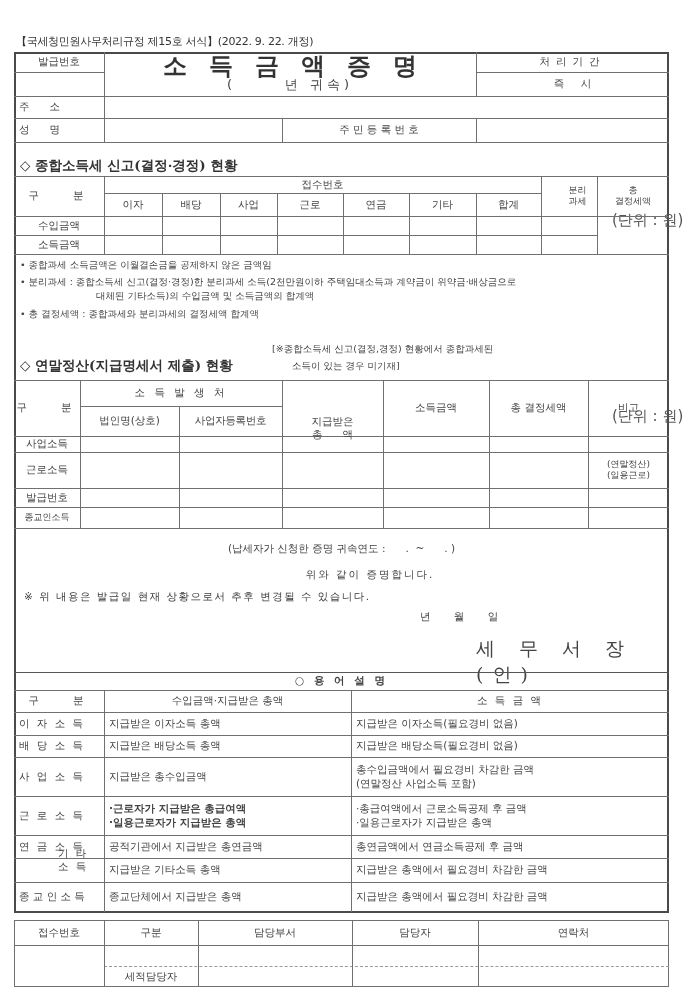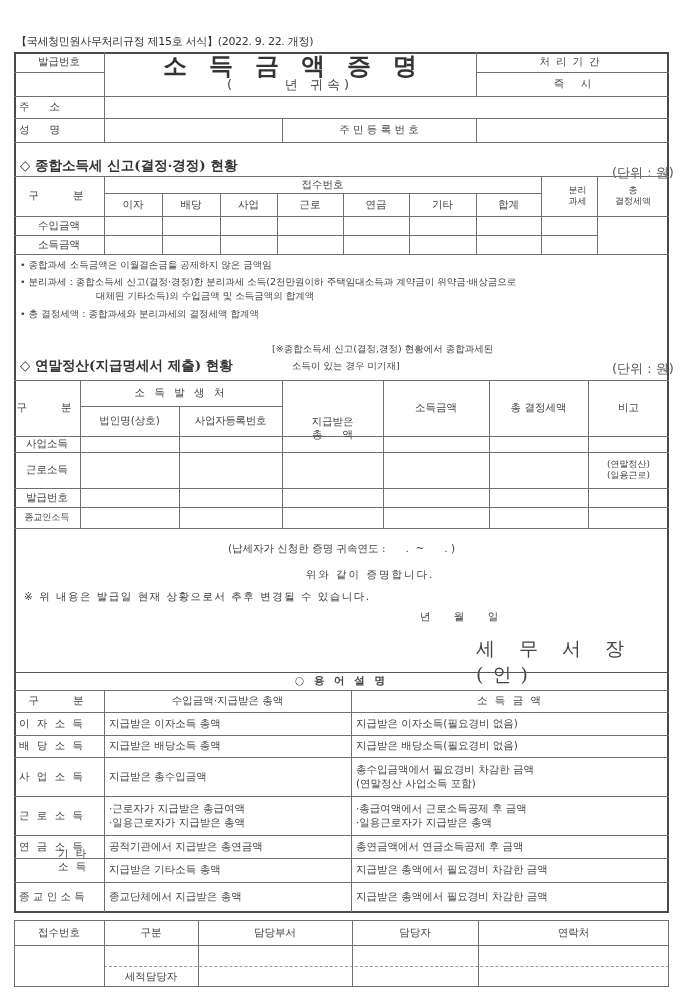--- a/index.html
+++ b/index.html
@@ -10,21 +10,21 @@
   .frame { position:absolute; border:2px solid #4a4a4a; box-sizing:border-box; }
   .h { position:absolute; height:0; border-top:1px solid #707070; }
   .v { position:absolute; width:0; border-left:1px solid #707070; }
   .cell { position:absolute; display:flex; align-items:center; justify-content:center;
           text-align:center; box-sizing:border-box; line-height:1.25; color:#444; }
   .left { justify-content:flex-start; padding-left:5px; text-align:left; }
   .spread { letter-spacing:6px; }
   .title { font-family:"DejaVu Serif", serif; font-size:24px; font-weight:bold; letter-spacing:22px; color:#333; }
   .sub { font-size:13px; letter-spacing:4px; }
   .sect { font-family:"DejaVu Serif", serif; font-weight:bold; font-size:13.5px; color:#333; }
-  .unit { font-size:13px; color:#555; }
+  .unit { font-size:15px; color:#555;margin-top:47px; }
   .note { font-size:9.5px; color:#444; line-height:1.35; }
   .small { font-size:9px; }
   .sign { font-family:"DejaVu Serif", serif; font-size:19px; letter-spacing:9px; color:#444; }
   .dashed { position:absolute; height:0; border-top:1px dashed #9a9a9a; }
 </style>
 </head>
 <body>
 
 <div class="abs caption">【국세청민원사무처리규정 제15호 서식】(2022. 9. 22. 개정)</div>
 
@@ -163,21 +163,21 @@
 <div class="cell left" style="left:14px;top:735px;width:90px;height:22px;letter-spacing:2px;">배 당 소 득</div>
 <div class="cell left" style="left:104px;top:735px;width:247px;height:22px;">지급받은 배당소득 총액</div>
 <div class="cell left" style="left:351px;top:735px;width:318px;height:22px;">지급받은 배당소득(필요경비 없음)</div>
 
 <div class="cell left" style="left:14px;top:757px;width:90px;height:39px;letter-spacing:2px;">사 업 소 득</div>
 <div class="cell left" style="left:104px;top:757px;width:247px;height:39px;">지급받은 총수입금액</div>
 <div class="cell left" style="left:351px;top:757px;width:318px;height:39px;white-space:pre;">총수입금액에서 필요경비 차감한 금액
 (연말정산 사업소득 포함)</div>
 
 <div class="cell left" style="left:14px;top:796px;width:90px;height:39px;letter-spacing:2px;">근 로 소 득</div>
-<div class="cell left" style="left:104px;top:796px;width:247px;height:39px;white-space:pre;">·근로자가 지급받은 총급여액
+<div class="cell left" style="left:104px;top:796px;width:247px;height:39px;white-space:pre;font-weight:bold;">·근로자가 지급받은 총급여액
 ·일용근로자가 지급받은 총액</div>
 <div class="cell left" style="left:351px;top:796px;width:318px;height:39px;white-space:pre;">·총급여액에서 근로소득공제 후 금액
 ·일용근로자가 지급받은 총액</div>
 
 <div class="cell left" style="left:14px;top:835px;width:90px;height:23px;letter-spacing:2px;">연 금 소 득</div>
 <div class="cell left" style="left:104px;top:835px;width:247px;height:23px;">공적기관에서 지급받은 총연금액</div>
 <div class="cell left" style="left:351px;top:835px;width:318px;height:23px;">총연금액에서 연금소득공제 후 금액</div>
 
 <div class="cell left" style="left:14px;top:848px;width:90px;height:24px;letter-spacing:2px;padding-left:44px;">기 타 소 득</div>
 <div class="cell left" style="left:104px;top:858px;width:247px;height:24px;">지급받은 기타소득 총액</div>

